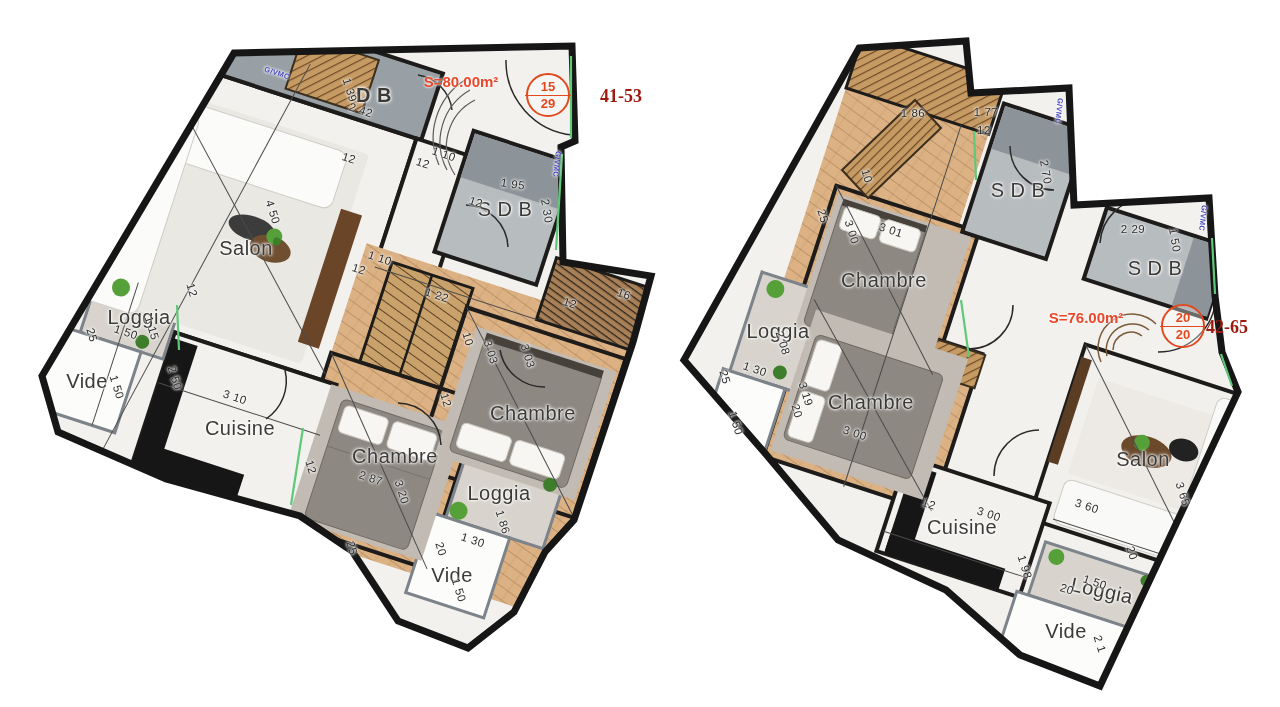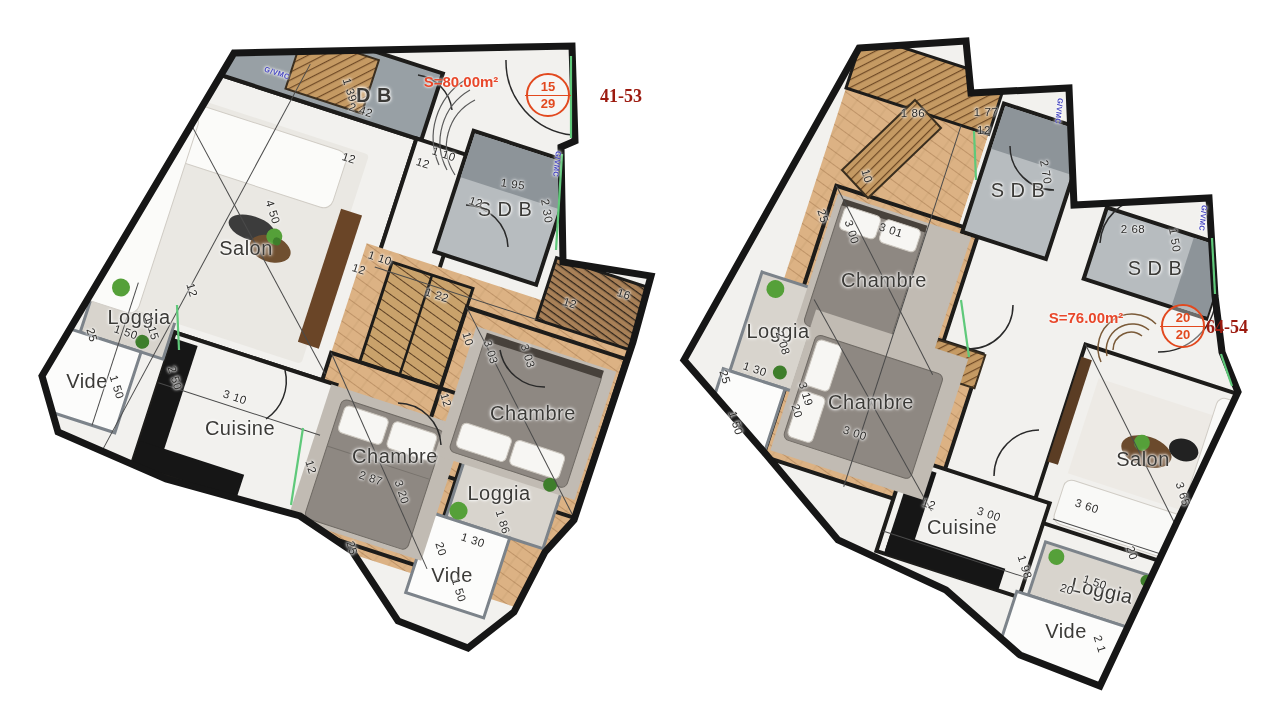--- a/index.html
+++ b/index.html
@@ -268,21 +268,21 @@
       <div class="lbl room" style="left: 962px; top: 527px; --r: 0deg;">Cuisine</div>
       <div class="lbl room" style="left: 778px; top: 331px; --r: 0deg;">Loggia</div>
       <div class="lbl room" style="left: 1102px; top: 591px; --r: 12deg;">Loggia</div>
       <div class="lbl room" style="left: 1066px; top: 631px; --r: 0deg;">Vide</div>
       <div class="lbl room" style="left: 1018px; top: 190px; --r: 0deg;">S D B</div>
       <div class="lbl room" style="left: 1155px; top: 268px; --r: 0deg;">S D B</div>
       <div class="lbl dim" style="left: 913px; top: 113px; --r: 0deg;">1 86</div>
       <div class="lbl dim" style="left: 959px; top: 112px; margin-left: 27px; --r: 0deg;">1 77</div>
       <div class="lbl dim" style="left: 984px; top: 130px; --r: 0deg;">12</div>
       <div class="lbl dim" style="left: 1046px; top: 172px; --r: 80deg;">2 70</div>
-      <div class="lbl dim" style="left: 1133px; top: 229px; --r: 0deg;">2 68</div>
+      <div class="lbl dim" style="left: 1133px; top: 229px; --r: 0deg;">2 29</div>
       <div class="lbl dim" style="left: 1175px; top: 240px; --r: 80deg;">1 50</div>
       <div class="lbl dim" style="left: 867px; top: 176px; --r: 73deg;">10</div>
       <div class="lbl dim" style="left: 823px; top: 216px; --r: 73deg;">25</div>
       <div class="lbl dim" style="left: 852px; top: 232px; --r: 73deg;">3 00</div>
       <div class="lbl dim" style="left: 891px; top: 230px; --r: 18deg;">3 01</div>
       <div class="lbl dim" style="left: 783px; top: 343px; --r: 73deg;">2 08</div>
       <div class="lbl dim" style="left: 755px; top: 369px; --r: 18deg;">1 30</div>
       <div class="lbl dim" style="left: 725px; top: 377px; --r: 73deg;">25</div>
       <div class="lbl dim" style="left: 736px; top: 423px; --r: 73deg;">1 50</div>
       <div class="lbl dim" style="left: 806px; top: 394px; --r: 73deg;">3 19</div>
@@ -309,15 +309,15 @@
     <span class="uc-div"></span>
     <span>29</span>
   </div>
   <div class="unit-circle" style="left:1183px;top:326px">
     <span>20</span>
     <span class="uc-div"></span>
     <span>20</span>
   </div>
 
   <div class="unit-range" style="left:600px;top:96px">41-53</div>
-  <div class="unit-range" style="left:1206px;top:327px">64-54</div>
+  <div class="unit-range" style="left:1206px;top:327px">42-65</div>
 
 </div>
 
 </body></html>

